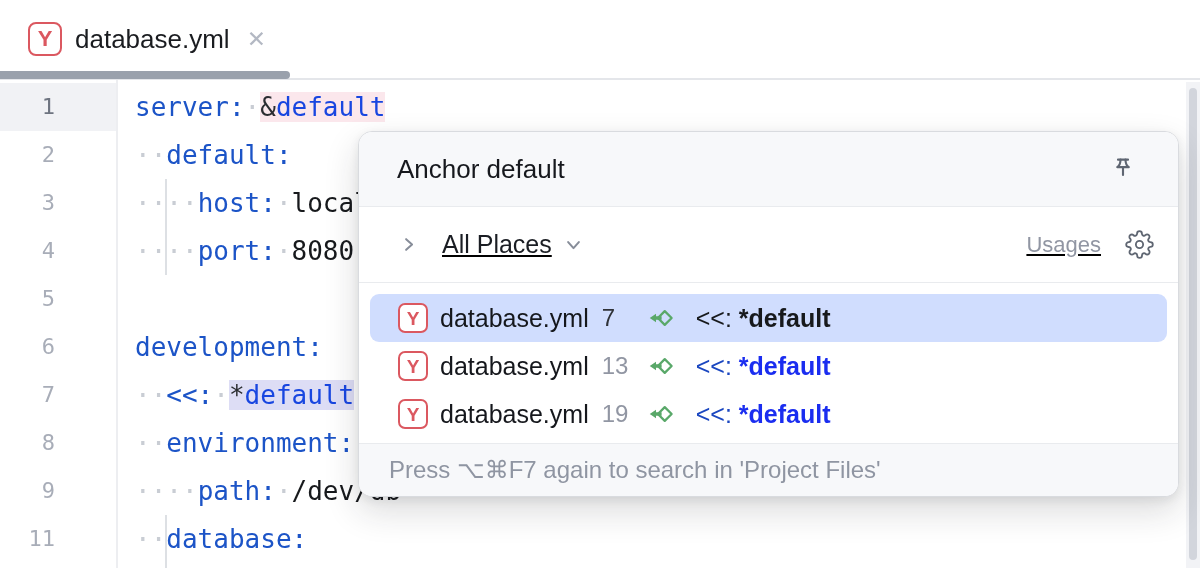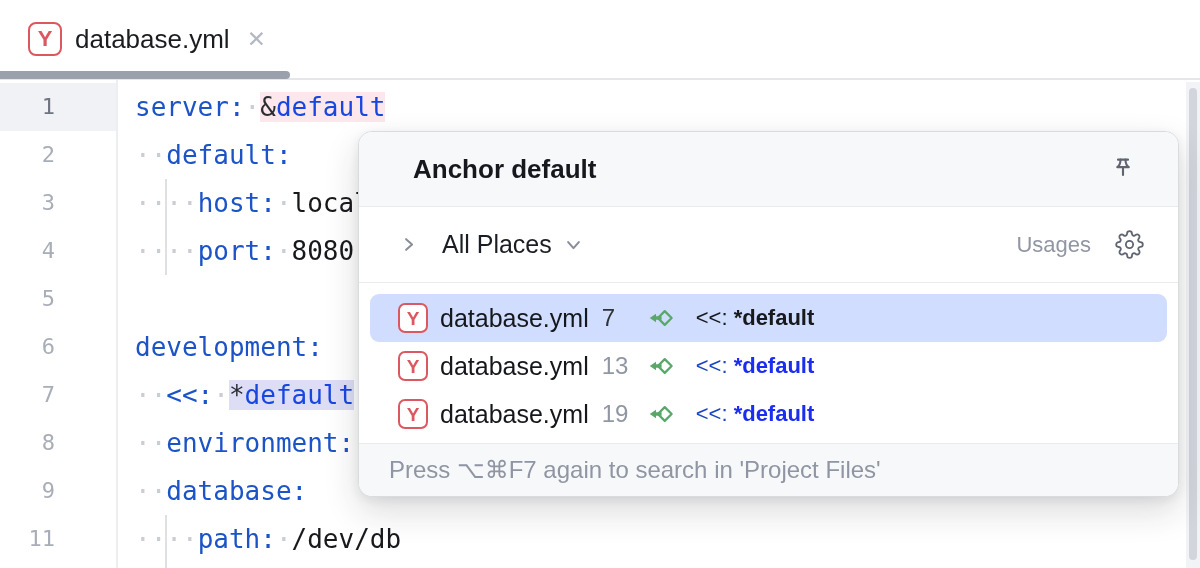--- a/index.html
+++ b/index.html
@@ -50,37 +50,37 @@
   .guide-2{top:435px;height:53px;}
   .scrollbar{position:absolute;right:0;top:2px;bottom:0;width:14px;background:#F2F3F6;}
   .scrollbar .thumb{position:absolute;right:3px;top:6px;bottom:8px;width:8px;background:#D2D5DC;border-radius:4px;}
 
   
   .popup{position:absolute;left:358px;top:131px;width:821px;height:366px;background:#fff;
     border:1px solid #D9DBDF;border-radius:14px;z-index:10;display:flex;flex-direction:column;
     box-shadow:0 14px 34px rgba(30,33,40,.16),0 3px 10px rgba(30,33,40,.08);overflow:hidden;}
   .popup-header{height:75px;flex:0 0 auto;background:var(--panel-bg);display:flex;align-items:center;
     padding:0 40px 0 38px;border-bottom:1px solid var(--separator);}
-  .popup-title{font-size:26px;font-weight:bold;color:#16181D;flex:1 1 auto;margin-left:16px;}
+  .popup-title{font-size:26px;font-weight:normal;color:#16181D;flex:1 1 auto;}
   .usage-count{font-size:25px;color:var(--muted-text);}
   .icon-btn{display:inline-flex;align-items:center;justify-content:center;margin-left:26px;cursor:pointer;}
   .scope-row{height:76px;flex:0 0 auto;display:flex;align-items:center;background:#fff;
-    padding:0 34px 0 40px;border-bottom:1px solid var(--separator);}
+    padding:0 24px 0 40px;border-bottom:1px solid var(--separator);text-decoration:underline;}
   .chev{display:inline-flex;align-items:center;cursor:pointer;}
   .scope-label{font-size:25px;color:#1A1D23;margin:0 12px 0 24px;cursor:pointer;}
   .scope-spacer{flex:1 1 auto;}
   .usages-label{font-size:22px;color:var(--muted-text);margin-right:24px;}
   .results{flex:1 1 auto;padding:11px 0 4px 0;background:#fff;}
   .usage-row{height:48px;margin:0 11px;border-radius:9px;display:flex;align-items:center;
     padding-left:28px;cursor:pointer;}
   .usage-row.selected{background:var(--selection-blue);}
   .row-file{font-size:25px;color:#15171C;margin-left:12px;}
   .row-line{font-size:24px;color:var(--muted-text);margin-left:13px;min-width:42px;}
   .usage-row.selected .row-line{color:#2F3238;}
-  .row-code{font-size:22px;white-space:pre;margin-left:20px;}
+  .row-code{font-size:25px;white-space:pre;margin-left:20px;}
   .row-code .code-pre{color:#1B47C0;}
   .row-code .code-em{font-weight:bold;color:var(--alias-bold-blue);}
   .usage-row.selected .code-pre{color:#17191C;}
   .usage-row.selected .code-em{color:#17191C;}
   .usage-ico{display:inline-flex;flex:0 0 auto;margin-left:2px;}
   .popup-footer{height:53px;flex:0 0 auto;background:var(--panel-bg);border-top:1px solid var(--separator);
     display:flex;align-items:center;padding-left:30px;font-size:24px;color:#8F95A2;}
 </style>
 </head>
 <body>
@@ -116,22 +116,22 @@
     </div>
     <div class="code-area" id="code-lines">
         <div class="code-line"><span class="seg key">server:</span><span class="seg ws">·</span><span class="seg punct hl-pink">&amp;</span><span class="seg anchor hl-pink">default</span></div>
         <div class="code-line"><span class="seg ws">··</span><span class="seg key">default:</span></div>
         <div class="code-line"><span class="seg ws">····</span><span class="seg key">host:</span><span class="seg ws">·</span><span class="seg val">localhost</span></div>
         <div class="code-line"><span class="seg ws">····</span><span class="seg key">port:</span><span class="seg ws">·</span><span class="seg val">8080</span></div>
         <div class="code-line"></div>
         <div class="code-line"><span class="seg key">development:</span></div>
         <div class="code-line"><span class="seg ws">··</span><span class="seg key">&lt;&lt;:</span><span class="seg ws">·</span><span class="seg punct hl-lav">*</span><span class="seg anchor hl-lav">default</span></div>
         <div class="code-line"><span class="seg ws">··</span><span class="seg key">environment:</span></div>
+        <div class="code-line"><span class="seg ws">····</span><span class="seg key">path:</span><span class="seg ws">·</span><span class="seg val">/dev/db</span></div>
         <div class="code-line"><span class="seg ws">··</span><span class="seg key">database:</span></div>
-        <div class="code-line"><span class="seg ws">····</span><span class="seg key">path:</span><span class="seg ws">·</span><span class="seg val">/dev/db</span></div>
       </div>
     <div class="indent-guide guide-1"></div>
     <div class="indent-guide guide-2"></div>
     <div class="scrollbar">
       <div class="thumb"></div>
     </div>
   </div>
 
   <div class="popup">
     <div class="popup-header">

